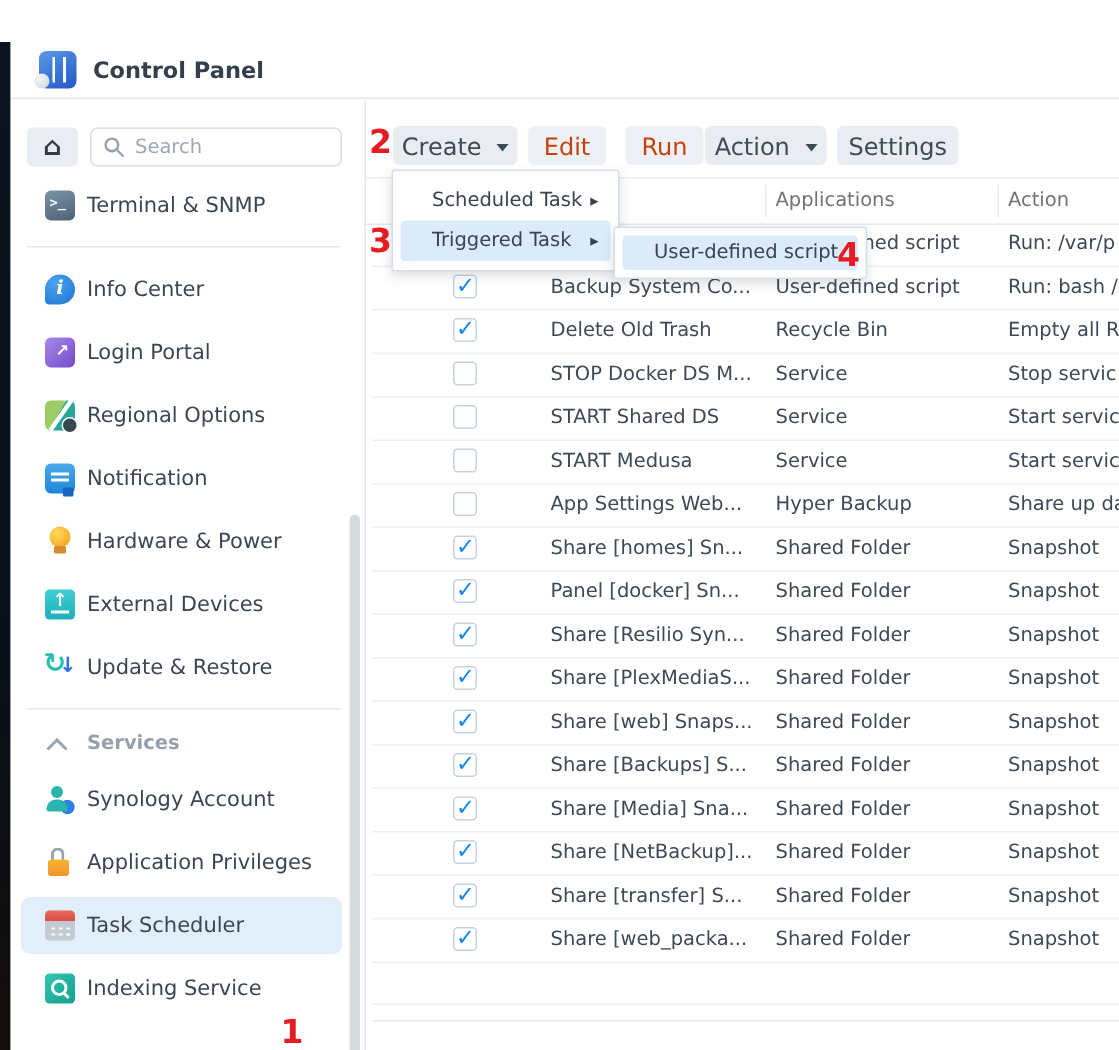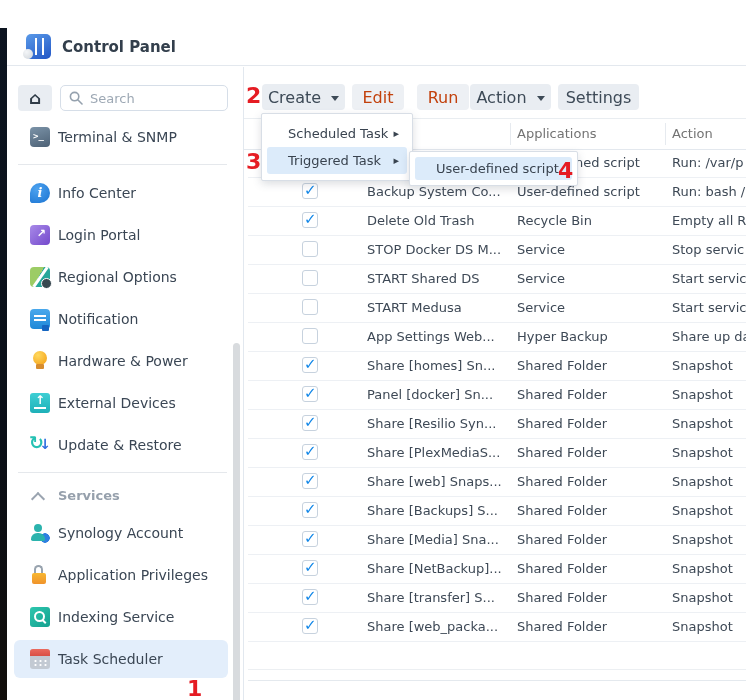--- a/index.html
+++ b/index.html
@@ -210,27 +210,27 @@
           <div data-name="sidebar-services-items">
 
           <div class="entry" data-name="sidebar-item-synology-account">
                 <span class="icon synology-account-icon" data-name="synology-account-icon"></span>
                 <span class="entry-label">Synology Account</span>
               </div>
               <div class="entry" data-name="sidebar-item-application-privileges">
                 <span class="icon application-privileges-icon" data-name="application-privileges-icon"></span>
                 <span class="entry-label">Application Privileges</span>
               </div>
+              <div class="entry selected" data-name="sidebar-item-task-scheduler">
+                <span class="icon task-scheduler-icon" data-name="task-scheduler-icon"></span>
+                <span class="entry-label">Task Scheduler</span>
+              </div>
               <div class="entry" data-name="sidebar-item-indexing-service">
                 <span class="icon indexing-service-icon" data-name="indexing-service-icon"></span>
                 <span class="entry-label">Indexing Service</span>
-              </div>
-              <div class="entry selected" data-name="sidebar-item-task-scheduler">
-                <span class="icon task-scheduler-icon" data-name="task-scheduler-icon"></span>
-                <span class="entry-label">Task Scheduler</span>
               </div>
             </div>
         </div>
 
         <div class="scroll-thumb" data-name="sidebar-scrollbar-thumb"></div>
       </div>
 
       <div class="content" data-name="task-scheduler-pane">
 
         <div data-name="toolbar">

